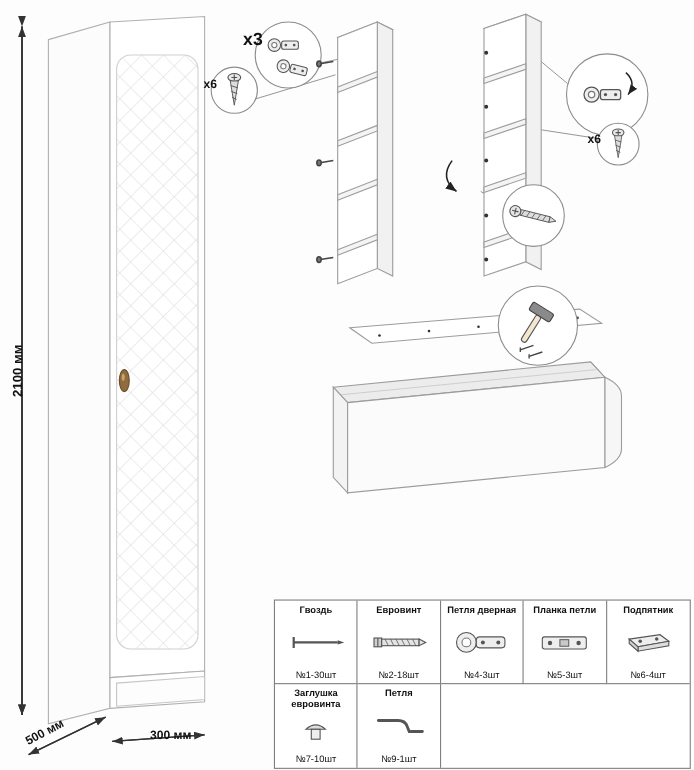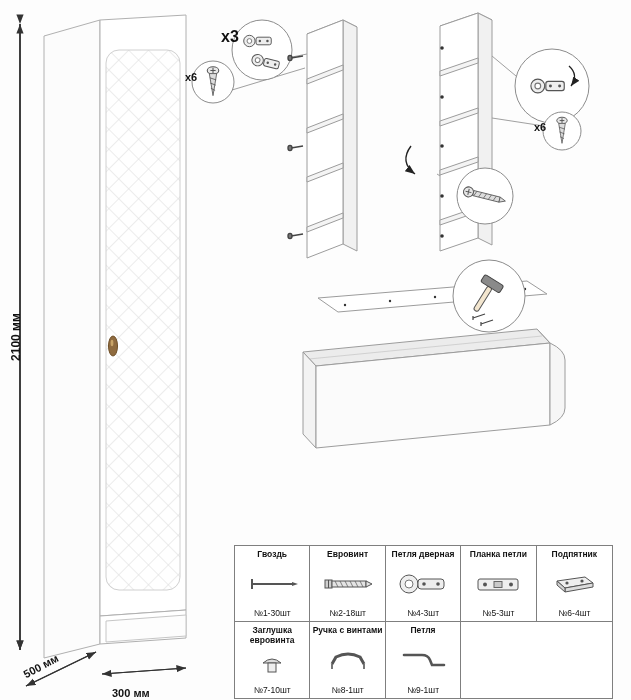--- a/index.html
+++ b/index.html
@@ -3,26 +3,26 @@
 <meta charset="utf-8">
 <style>
   html,body{margin:0;padding:0;background:#fff;}
   .canvas{position:relative;width:631px;height:700px;background:#fdfdfd;overflow:hidden;
           font-family:"Liberation Sans",sans-serif;color:#111;}
   .abs{position:absolute;}
   .label{position:absolute;font-weight:bold;color:#111;white-space:nowrap;}
   .dim-height{left:-16px;top:330px;width:64px;text-align:center;font-size:12px;
               transform:rotate(-90deg);}
   .dim-depth{left:22px;top:660px;font-size:11px;transform:rotate(-28deg);}
-  .dim-width{left:112px;top:687px;width:62px;text-align:left;font-size:11px;}
+  .dim-width{left:112px;top:663px;width:62px;text-align:right;font-size:11px;}
   .co-x3{left:221px;top:28px;font-size:16px;}
   .co-x6l{left:185px;top:71px;font-size:11px;}
   .co-x6r{left:534px;top:121px;font-size:11px;}
 
-  .parts-table{position:absolute;left:234px;top:545px;width:379px;height:154px;
+  .parts-table{position:absolute;left:249px;top:545px;width:379px;height:154px;
                display:grid;grid-template-columns:repeat(5,1fr);grid-template-rows:1fr 1fr;
                border:1px solid #7f7f7f;background:#fff;box-sizing:border-box;}
   .cell{border-right:1px solid #7f7f7f;border-bottom:1px solid #7f7f7f;
         display:flex;flex-direction:column;align-items:center;justify-content:space-between;
         padding:4px 2px 3px 2px;box-sizing:border-box;min-width:0;}
   .cell:nth-child(5n){border-right:none;}
   .cell:nth-child(n+6){border-bottom:none;}
   .cell-name{font-size:8.5px;font-weight:bold;text-align:center;line-height:1.15;}
   .cell-qty{font-size:8.5px;text-align:right;}
   .cell-icon{flex:1;display:flex;align-items:center;justify-content:center;min-height:0;}
@@ -266,31 +266,20 @@
       <div class="cell-name">Заглушка евровинта</div>
       <div class="cell-icon">
         <svg width="30" height="22" viewBox="0 0 30 22">
           <path d="M6,9 Q15,1 24,9 Z" fill="#ddd" stroke="#555"></path>
           <rect x="11" y="9" width="8" height="9" fill="#eee" stroke="#555"></rect>
         </svg>
       </div>
       <div class="cell-qty">№7-10шт</div>
     </div>
 
-    <div class="cell">
-      <div class="cell-name">Ручка с винтами</div>
-      <div class="cell-icon">
-        <svg width="54" height="24" viewBox="0 0 54 24">
-          <path d="M11,16 L15,9 Q27,3 39,9 L43,16" fill="none" stroke="#555" stroke-width="3"></path>
-          <line x1="11" y1="16" x2="11" y2="21" stroke="#555" stroke-width="1.6"></line>
-          <line x1="43" y1="16" x2="43" y2="21" stroke="#555" stroke-width="1.6"></line>
-        </svg>
-      </div>
-      <div class="cell-qty">№8-1шт</div>
-    </div>
 
     <div class="cell">
       <div class="cell-name">Петля</div>
       <div class="cell-icon">
         <svg width="54" height="24" viewBox="0 0 54 24">
           <path d="M8,7 L26,7 Q32,7 34,12 L36,17 L48,17" fill="none" stroke="#555" stroke-width="2.6" stroke-linecap="round"></path>
         </svg>
       </div>
       <div class="cell-qty">№9-1шт</div>
     </div>

